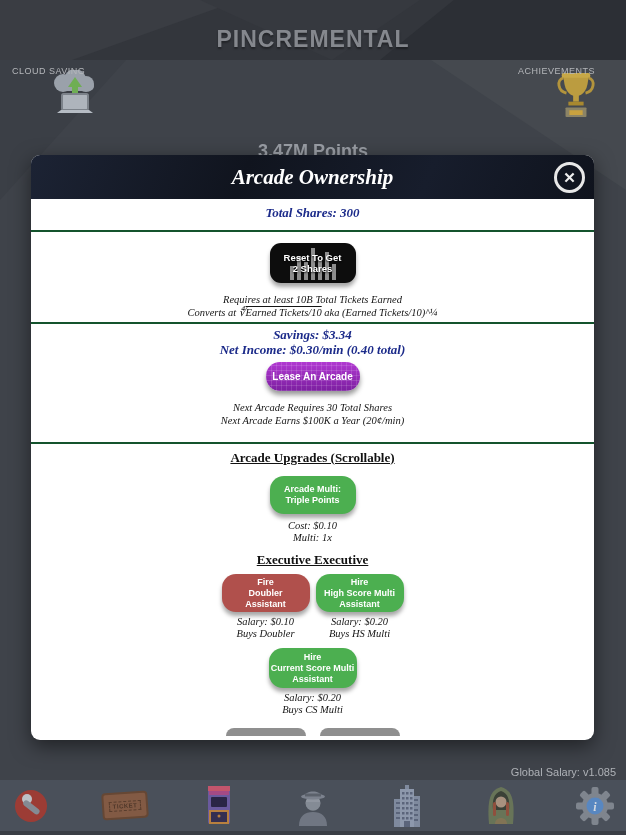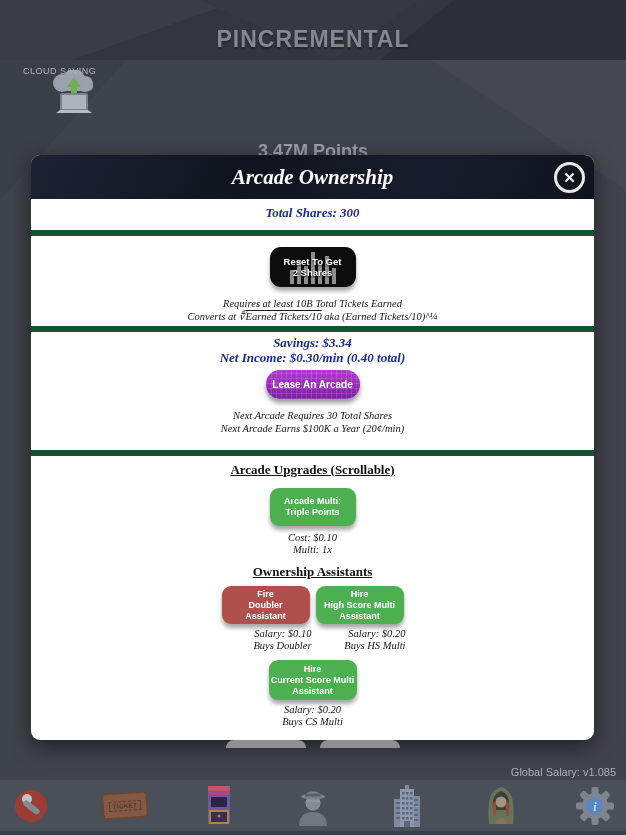--- a/index.html
+++ b/index.html
@@ -13,77 +13,77 @@
   .f2 { top:0; left:380px; width:246px; height:60px; background:#2c2f35; clip-path:polygon(30% 0,100% 0,100% 100%,0 100%); }
   .f3 { top:0; left:200px; width:220px; height:60px; background:#36393f; clip-path:polygon(0 0,100% 0,60% 100%); }
   .f4 { top:60px; right:0; width:300px; height:130px; background:#45494f; clip-path:polygon(35% 0,100% 0,100% 100%); }
   .f5 { top:60px; left:0; width:210px; height:140px; background:#3b3f46; clip-path:polygon(0 0,60% 0,0 100%); }
 
   .game-title { position:absolute; top:26px; left:0; width:100%; text-align:center;
     font-size:23px; font-weight:bold; letter-spacing:1px; color:#85888e;
     text-shadow:0 2px 2px rgba(0,0,0,0.35); }
 
   .corner-label { position:absolute; font-size:9px; letter-spacing:.5px; color:#b5b7bb; }
-  .cloud-wrap { position:absolute; left:23px; top:66px; width:90px; text-align:left; cursor:pointer; }
+  .cloud-wrap { position:absolute; left:12px; top:66px; width:90px; text-align:right; cursor:pointer; }
   .cloud-wrap svg { margin-left:22px; margin-top:4px; }
   .ach-wrap { position:absolute; right:8px; top:66px; width:100px; text-align:right; cursor:pointer; }
   .ach-wrap svg { margin-right:22px; margin-top:4px; }
 
   .points { position:absolute; top:141px; left:0; width:100%; text-align:center;
     font-size:18px; font-weight:600; color:#9a9ea5; z-index:1; }
   .version { position:absolute; top:766px; right:10px; font-size:11px; color:#aeb1b6; }
 
   
   .modal { position:absolute; left:31px; top:155px; width:563px; height:585px; background:#ffffff;
     border-radius:9px; box-shadow:0 6px 20px rgba(0,0,0,0.5); z-index:5; font-family:"Liberation Serif", serif; }
   .modal-header { position:relative; height:44px; border-radius:9px 9px 0 0;
     background:linear-gradient(112deg,#1c2334 0%,#10141e 38%,#171d2c 70%,#0f131d 100%);
     display:flex; align-items:center; justify-content:center; }
   .modal-title { color:#fff; font-style:italic; font-weight:600; font-size:21px; }
   .close-btn { position:absolute; right:9px; top:7px; width:31px; height:31px; border:3.5px solid #e8e8e8;
     border-radius:50%; color:#efefef; display:flex; align-items:center; justify-content:center;
     font-family:"Liberation Sans",sans-serif; font-weight:bold; font-size:15px; cursor:pointer; }
 
-  .sec { text-align:center; border-bottom:6px solid #14532d; }
+  .sec { text-align:center; border-bottom:2px solid #14532d; }
   .sec:last-child { border-bottom:none; }
   .navy { color:#1c2b8a; font-weight:bold; font-style:italic; font-size:13px; line-height:14px; }
   .it { color:#141414; font-style:italic; font-size:10.5px; line-height:12px; }
   .it-sm { color:#141414; font-style:italic; font-size:10px; line-height:12px; }
   .head-u { color:#111; font-weight:bold; font-size:13px; text-decoration:underline; line-height:15px; }
   .rad { text-decoration:overline; }
 
   .sec1 { padding:7px 20px 10px; }
   .sec1 .it-sm { margin-top:5px; }
   .sec2 { padding:11px 0 3px; }
   .sec3 { padding:4px 0 12px; }
   .sec4 { padding:6px 0 0; height:316px; overflow:hidden; position:relative; }
 
   
   .btn { display:flex; flex-direction:column; align-items:center; justify-content:center;
     color:#fff; font-family:"Liberation Sans",sans-serif; font-weight:bold; font-size:9px;
-    line-height:11px; text-align:center; border-radius:9px; box-shadow:0 4px 4px rgba(0,0,0,0.35);
+    line-height:11px; text-align:center; border-radius:14px; box-shadow:0 4px 4px rgba(0,0,0,0.35);
     cursor:pointer; }
   .btn-reset { width:86px; height:40px; margin:0 auto; background:#0d0d0d; border-radius:11px;
     position:relative; overflow:hidden; }
   .bars { position:absolute; left:0; bottom:3px; width:100%; display:flex; align-items:flex-end;
     justify-content:center; gap:3px; }
   .bars span { display:block; width:4px; background:#8e8e8e; }
   .btn-reset .lbl { position:relative; z-index:2; font-size:9.5px; text-shadow:0 1px 2px #000; }
   .btn-lease { width:94px; height:29px; margin:5px auto 0; border-radius:14px; font-size:10px;
     background:
       repeating-linear-gradient(0deg, rgba(255,255,255,.13) 0 1px, rgba(0,0,0,0) 1px 5px),
       repeating-linear-gradient(90deg, rgba(255,255,255,.13) 0 1px, rgba(0,0,0,0) 1px 5px),
       linear-gradient(180deg,#b138d2,#7c1fa0);
     box-shadow:0 4px 5px rgba(0,0,0,0.4); }
   .btn-green { background:#4caf50; }
   .btn-red { background:#b0504c; }
   .btn-multi { width:86px; height:38px; margin:11px auto 0; }
   .assist-row { display:flex; justify-content:center; gap:6px; margin-top:7px; }
   .assist-row .btn { width:88px; height:38px; }
-  .sal-row { display:flex; justify-content:center; gap:2px; margin-top:4px;text-align:right; }
+  .sal-row { display:flex; justify-content:center; gap:2px; margin-top:4px; }
   .sal-col { width:92px; }
   .btn-cs { width:88px; height:40px; margin:8px auto 0; }
   .partial-row { display:flex; justify-content:center; gap:14px; margin-top:12px; }
   .partial { width:80px; height:8px; background:#8f8f8f; border-radius:8px 8px 0 0; cursor:pointer; }
 
   
   .toolbar { position:absolute; left:0; top:780px; width:626px; height:51px; background:#4a505a;
     display:flex; align-items:center; justify-content:space-between; padding:0 5px; }
   .toolbar-edge { position:absolute; left:0; top:831px; width:626px; height:4px; background:#3a3e45; }
   .tool { width:52px; height:46px; display:flex; align-items:center; justify-content:center;
@@ -115,20 +115,33 @@
       <circle cx="29" cy="10" r="11" fill="#9aa1aa"></circle>
       <circle cx="40" cy="14" r="8" fill="#9aa1aa"></circle>
       <rect x="10" y="11" width="38" height="10" rx="5" fill="#9aa1aa"></rect>
       <polygon points="22,17 36,17 29,7" fill="#6fae54"></polygon>
       <rect x="26" y="15" width="6" height="12" fill="#6fae54"></rect>
       <rect x="16" y="24" width="26" height="16" rx="1.5" fill="#aeb4bc" stroke="#7c828a" stroke-width="2"></rect>
       <polygon points="11,43 47,43 43,40 15,40" fill="#b6bcc4"></polygon>
     </svg>
   </div>
 
+  <div class="ach-wrap">
+    <div class="corner-label">ACHIEVEMENTS</div>
+    <svg width="40" height="50" viewBox="0 0 42 52">
+      <path d="M8 8 C 0 10, 2 22, 11 24" stroke="#b3943c" stroke-width="3" fill="none"></path>
+      <path d="M34 8 C 42 10, 40 22, 31 24" stroke="#b3943c" stroke-width="3" fill="none"></path>
+      <path d="M8 5 h26 c0 15 -5 22 -13 22 c-8 0 -13 -7 -13 -22 z" fill="#bb9c40"></path>
+      <rect x="6" y="3" width="30" height="5" rx="2" fill="#c7a847"></rect>
+      <rect x="18" y="26" width="6" height="7" fill="#bb9c40"></rect>
+      <rect x="13" y="33" width="16" height="4" fill="#a8882f"></rect>
+      <rect x="10" y="39" width="22" height="10" rx="1" fill="#8c8466"></rect>
+      <rect x="14" y="42" width="14" height="5" fill="#c9a23f"></rect>
+    </svg>
+  </div>
 
   <div class="points">3.47M Points</div>
   <div class="version">Global Salary: v1.085</div>
 
   <div class="modal">
     <div class="modal-header">
       <div class="modal-title">Arcade Ownership</div>
       <div class="close-btn">
         <span>✕</span>
       </div>
@@ -171,21 +184,21 @@
     <div class="sec sec4">
       <div class="head-u">Arcade Upgrades (Scrollable)</div>
 
       <div class="btn btn-green btn-multi">
         <div>Arcade Multi:</div>
         <div>Triple Points</div>
       </div>
       <div class="it" style="margin-top:6px">Cost: $0.10</div>
       <div class="it">Multi: 1x</div>
 
-      <div class="head-u" style="margin-top:8px">Ownership Assistants</div>
+      <div class="head-u" style="margin-top:8px">Executive Executive</div>
 
       <div class="assist-row">
         <div class="btn btn-red">
           <div>Fire</div>
           <div>Doubler</div>
           <div>Assistant</div>
         </div>
         <div class="btn btn-green">
           <div>Hire</div>
           <div>High Score Multi</div>

